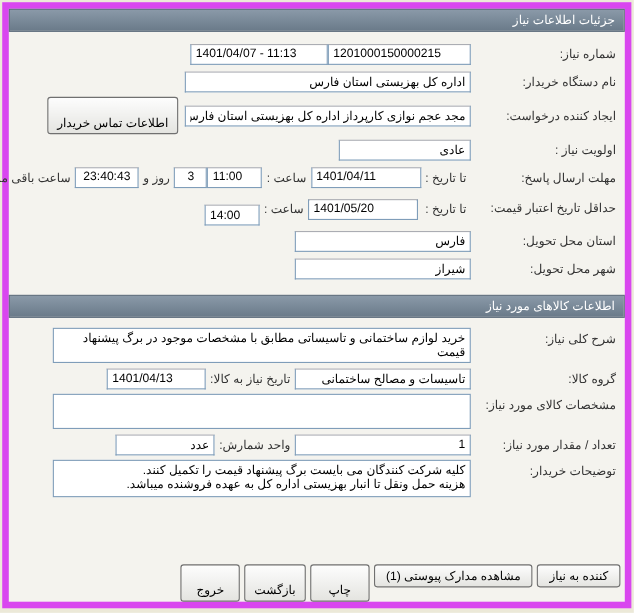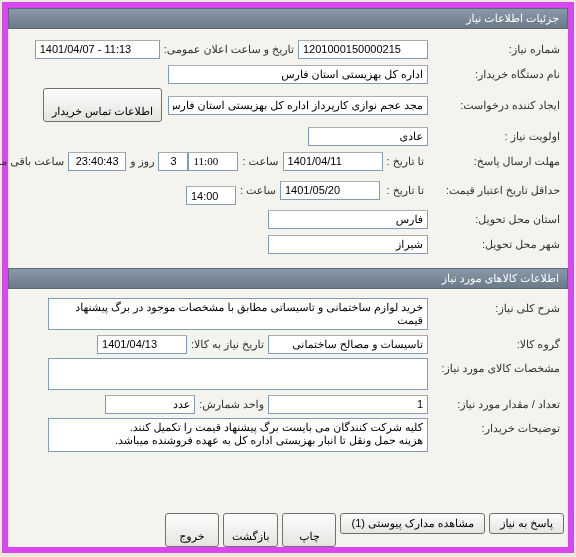--- a/index.html
+++ b/index.html
@@ -94,21 +94,20 @@
 
 <div class="main-panel">
 
   <div class="section-header">جزئیات اطلاعات نیاز</div>
 
   <div class="section-body">
 
     <div class="row">
       <span class="lbl lbl-main">شماره نیاز:</span>
       <input class="field ltr" style="width: 130px;" readonly="" value="1201000150000215">
-      <span class="lbl lbl-inline">تاریخ و ساعت اعلان عمومی:</span>
       <input class="field ltr" style="width: 125px; margin-left: 36px;" readonly="" value="1401/04/07 - 11:13">
     </div>
 
     <div class="row">
       <span class="lbl lbl-main">نام دستگاه خریدار:</span>
       <input class="field" style="width: 260px;" readonly="" value="اداره کل بهزیستی استان فارس">
     </div>
 
     <div class="row">
       <span class="lbl lbl-main">ایجاد کننده درخواست:</span>
@@ -120,21 +119,21 @@
     <div class="row">
       <span class="lbl lbl-main">اولویت نیاز :</span>
       <input class="field" style="width: 120px;" readonly="" value="عادی">
     </div>
 
     <div class="row">
       <span class="lbl lbl-main">مهلت ارسال پاسخ:</span>
       <span class="lbl lbl-inline" style="width:48px">تا تاریخ :</span>
       <input class="field ltr" style="width: 100px;" readonly="" value="1401/04/11">
       <span class="lbl lbl-inline">ساعت :</span>
-      <input class="field ltr" style="width: 50px; font-family: Liberation Serif, serif;" readonly="" value="11:00">
+      <input class="field ltr" style="width: 50px;" readonly="" value="11:00">
       <span style="width:10px"></span>
       <input class="field ltr" style="width: 30px; text-align: center;" readonly="" value="3">
       <span class="lbl lbl-inline">روز و</span>
       <input class="field ltr" style="width: 58px; text-align: center;" readonly="" value="23:40:43">
       <span class="lbl lbl-inline">ساعت باقی مانده</span>
     </div>
 
     <div class="row">
       <span class="lbl lbl-main" style="line-height:11px">حداقل تاریخ اعتبار قیمت:</span>
       <span class="lbl lbl-inline" style="width:48px">تا تاریخ :</span>
@@ -185,21 +184,21 @@
 
     <div class="row" style="align-items:flex-start">
       <span class="lbl lbl-main" style="padding-top:4px">توضیحات خریدار:</span>
       <textarea class="textarea" style="width: 380px; height: 34px;" readonly="">کلیه شرکت کنندگان می بایست برگ پیشنهاد قیمت را تکمیل کنند.
 هزینه حمل ونقل تا انبار بهزیستی اداره کل به عهده فروشنده میباشد.</textarea>
     </div>
 
   </div>
 
   <div class="bottom-bar">
-    <button class="btn wide">پاسخ به نیاز</button>
+    <button class="btn wide">کننده به نیاز</button>
     <button class="btn wide">مشاهده مدارک پیوستی (1)</button>
     <button class="btn">چاپ</button>
     <button class="btn">بازگشت</button>
     <button class="btn">خروج</button>
     <span class="spacer"></span>
   </div>
 
 </div>
 
 </body></html>

